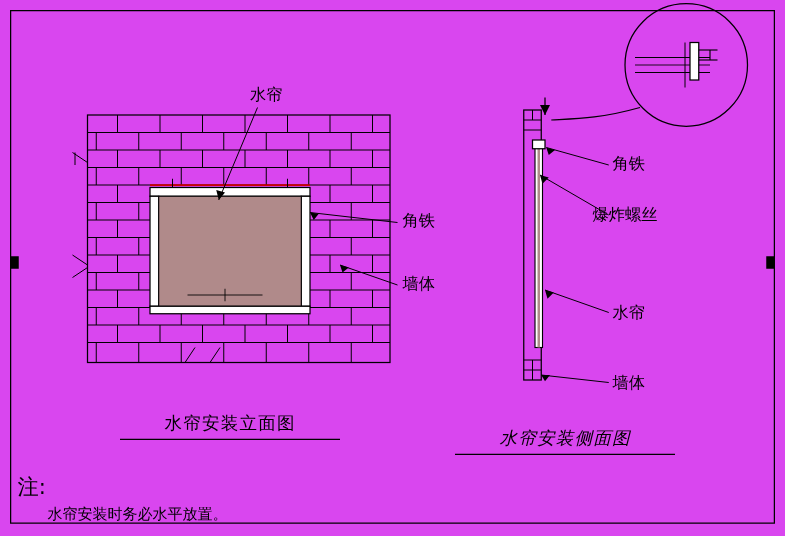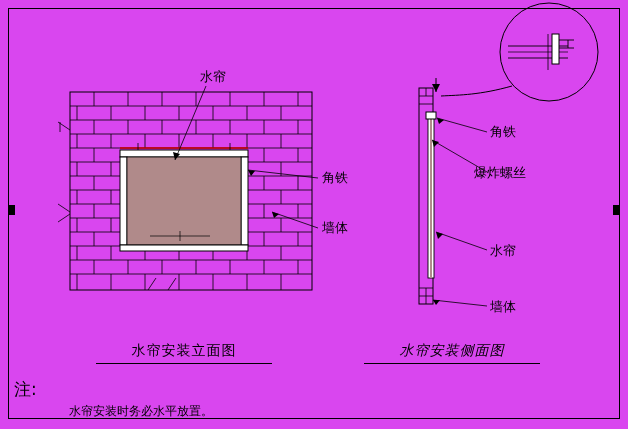--- a/index.html
+++ b/index.html
@@ -62,21 +62,20 @@
     position: absolute;
     font-size: 17px;
     font-family: "DejaVu Sans", "Liberation Sans", sans-serif;
     color: #000000;
   }
   .note-body {
     position: absolute;
     font-size: 12px;
     font-family: "DejaVu Sans", "Liberation Sans", sans-serif;
     color: #000000;
-    margin-left: 31px;
   }
 </style>
 </head>
 <body>
 
 <div id="page">
 
   <div class="frame"></div>
 
   <div class="corner-tick" style="left:8px; top:205px; width:7px; height:10px;"></div>
@@ -263,19 +262,19 @@
 
   <div class="lbl lbl-md" style="left:200px; top:70px;">水帘</div>
   <div class="lbl lbl-md" style="left:322px; top:171px;">角铁</div>
   <div class="lbl lbl-md" style="left:322px; top:221px;">墙体</div>
 
   <div class="lbl lbl-md" style="left:490px; top:125px;">角铁</div>
   <div class="lbl lbl-md" style="left:474px; top:166px;">爆炸螺丝</div>
   <div class="lbl lbl-md" style="left:490px; top:244px;">水帘</div>
   <div class="lbl lbl-md" style="left:490px; top:300px;">墙体</div>
 
-  <div class="title-wrap lbl-title" style="left:96px; top:342px; width:176px;">水帘安装立面图</div>
+  <div class="title-wrap lbl-title" style="left:96px; top:330px; width:176px;">水帘安装立面图</div>
   <div class="title-wrap lbl-title" style="left:364px; top:342px; width:176px;font-style:italic;">水帘安装侧面图</div>
 
   <div class="note-head" style="left:14px; top:378px;">注:</div>
   <div class="note-body" style="left:38px; top:403px;">水帘安装时务必水平放置。</div>
 
 </div>
 
 </body></html>

